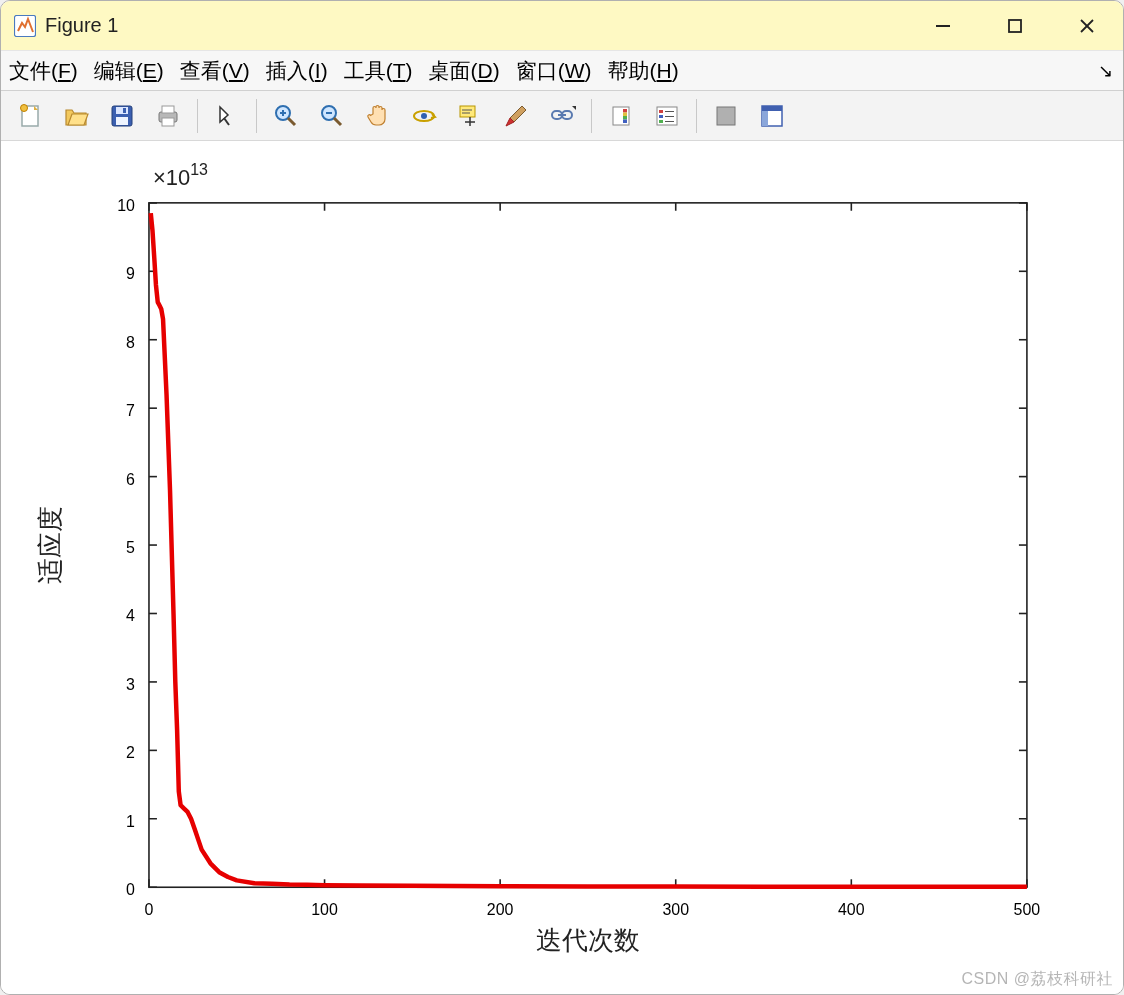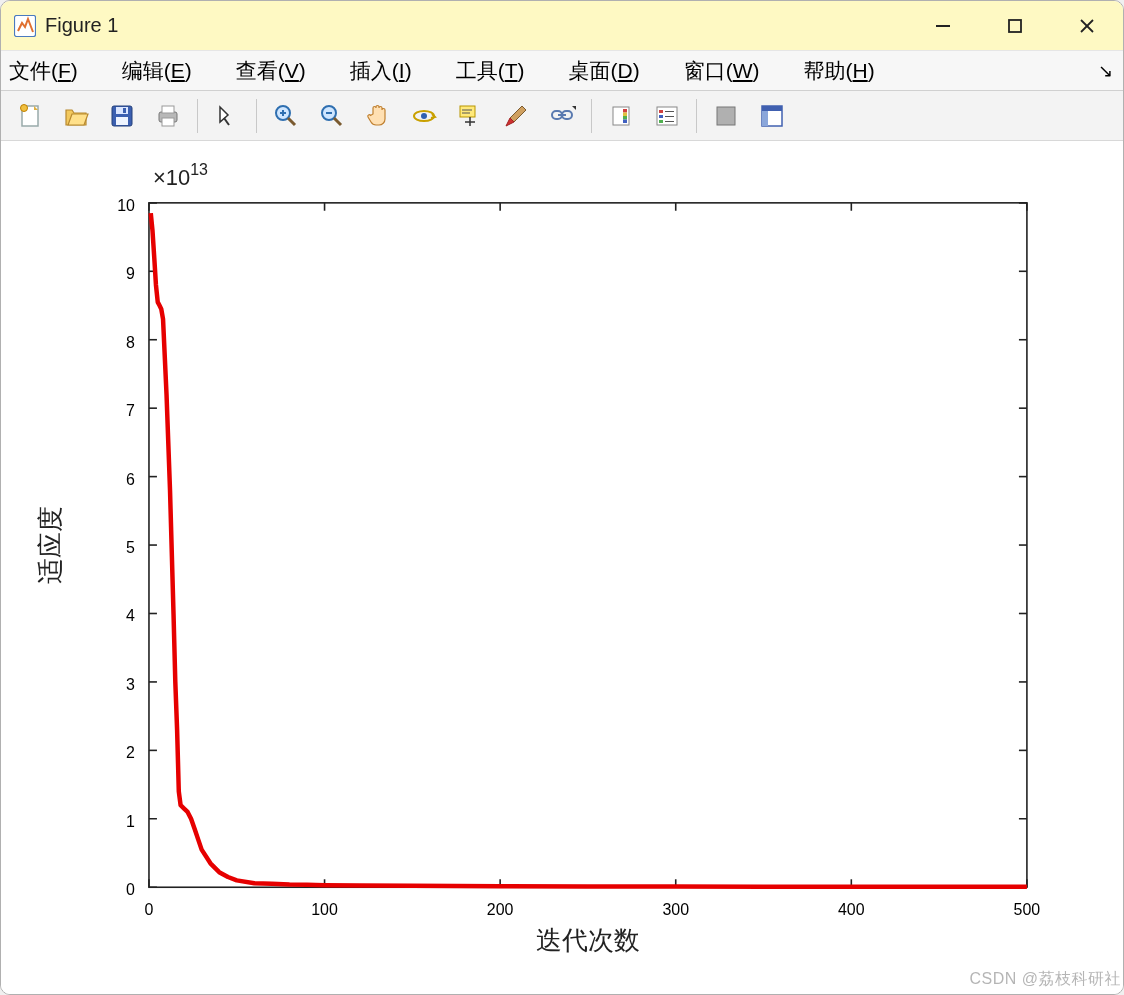--- a/index.html
+++ b/index.html
@@ -57,21 +57,20 @@
   .menubar {
     height: 40px;
     background: #f7f7f7;
     border-bottom: 1px solid #d0d0d0;
     display: flex;
     align-items: center;
     padding: 0 8px;
     font-size: 21px;
     color: #000;
     position: relative;
-    gap: 28px;
   }
   .menu-item {
     margin-right: 16px;
     white-space: nowrap;
   }
   .menu-item u { text-decoration: underline; }
   .dock-arrow {
     position: absolute;
     right: 10px; top: 50%;
     transform: translateY(-50%);
@@ -126,21 +125,21 @@
     fill: none;
     stroke: #e60000;
     stroke-width: 4.5;
     stroke-linejoin: round;
   }
   .axis-line { stroke: #222; stroke-width: 1.6; fill: none; }
   .tick { stroke: #222; stroke-width: 1.6; }
 
   .watermark {
     position: absolute;
-    right: 2px; bottom: 4px;
+    right: 10px; bottom: 4px;
     font-size: 16px;
     color: rgba(120,120,120,0.55);
     font-family: "Microsoft YaHei", sans-serif;
     pointer-events: none;
     letter-spacing: 0.5px;
   }
 </style>
 </head>
 <body>
 

